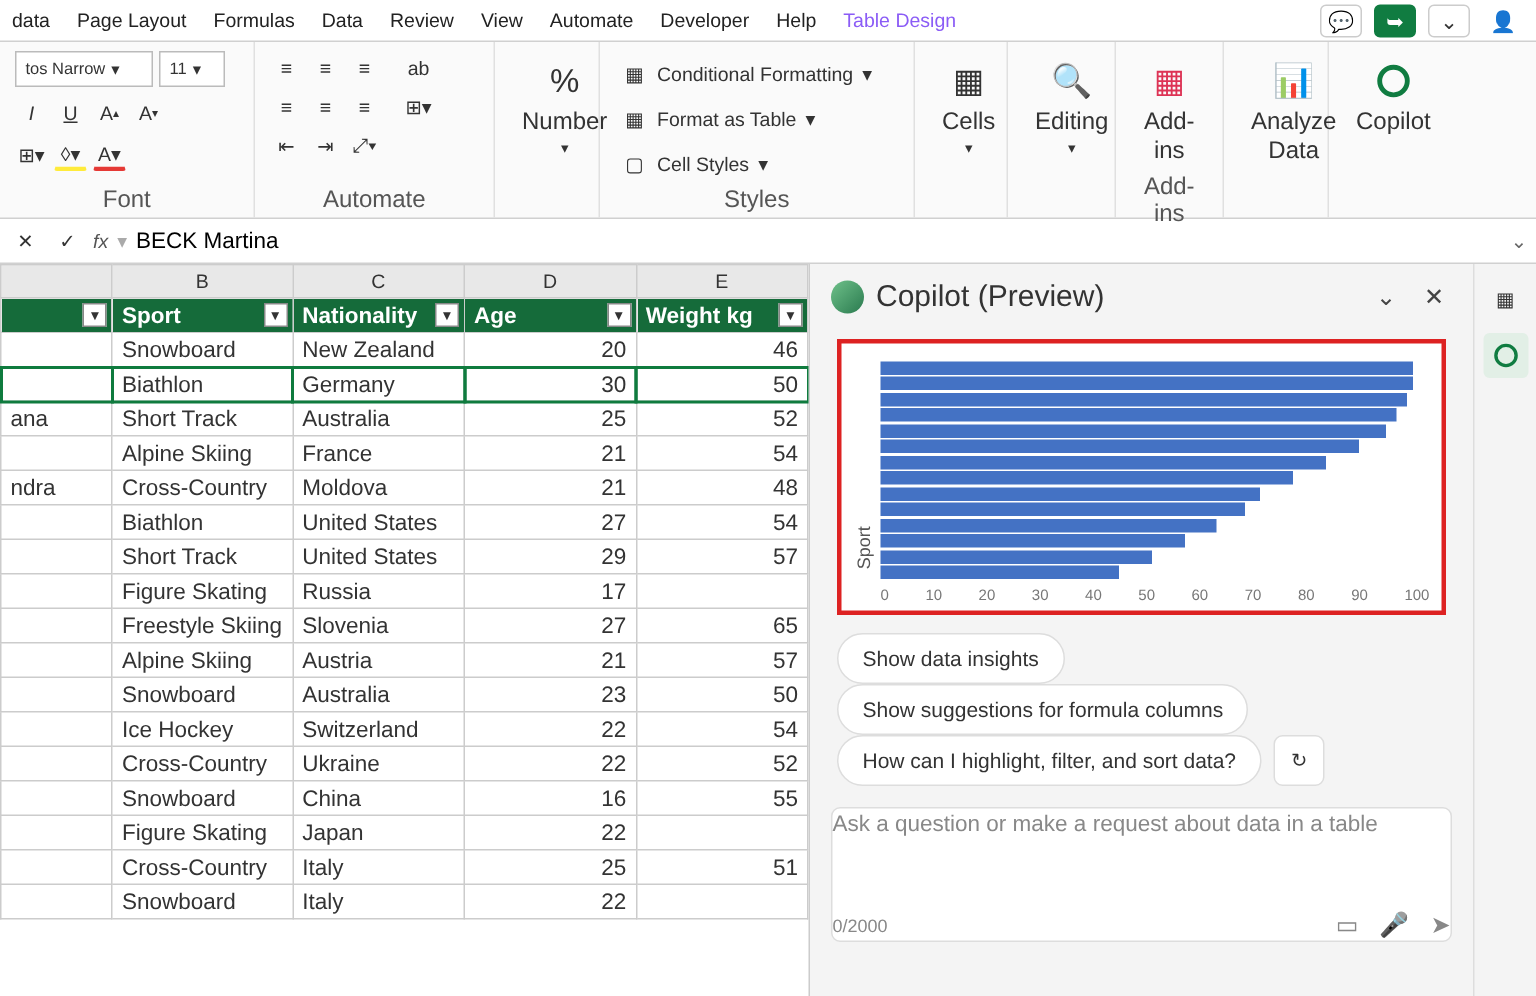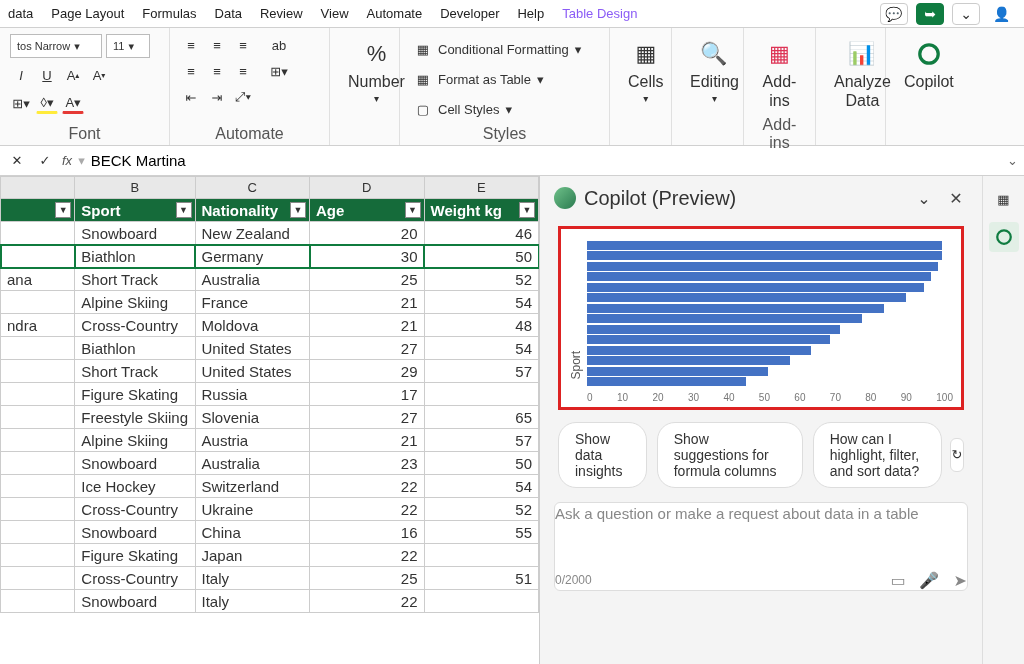--- a/index.html
+++ b/index.html
@@ -50,21 +50,21 @@
 .cp-head { display: flex; align-items: center; gap: 8px; padding: 10px 14px; font-size: 20px; }
 .cp-logo { width: 22px; height: 22px; border-radius: 50%; background: linear-gradient(135deg,#6fc18a,#2a7a4f); }
 .cp-head .spacer { flex: 1; }
 .cp-head .hicon { width: 24px; height: 24px; display: flex; align-items: center; justify-content: center; cursor: pointer; font-size: 16px; color: #444; }
 .chart-box { margin: 6px 18px 12px; border: 3px solid #d22; padding: 10px 8px 4px; background: #fff; position: relative; }
 .chart-inner { display: flex; }
 .ylab { writing-mode: vertical-rl; transform: rotate(180deg); font-size: 12px; color: #555; padding: 8px 0; }
 .bars { flex: 1; padding: 0 4px; }
 .bar { height: 9px; background: #4472c4; margin: 1.5px 0; }
 .xticks { display: flex; justify-content: space-between; font-size: 10px; color: #777; margin-top: 4px; padding-left: 18px; }
-.sugg { display: flex; flex-direction: row; align-items: flex-start; gap: 10px; padding: 0 18px; }
+.sugg { display: flex; flex-direction: column; align-items: flex-start; padding: 0 18px; }
 .pill { background: #fff; border: 1px solid #ddd; border-radius: 18px; padding: 8px 16px; font-size: 14px; color: #333; cursor: pointer; }
 .pill-row { display: flex; gap: 8px; align-items: center; }
 .refresh { width: 34px; height: 34px; border: 1px solid #ddd; border-radius: 6px; background: #fff; display: flex; align-items: center; justify-content: center; cursor: pointer; }
 .input-box { margin: 14px 14px 0; background: #fff; border: 1px solid #ddd; border-radius: 6px; }
 .input-box .ph { color: #888; font-size: 15px; line-height: 1.4; min-height: 42px; }
 .input-foot { display: flex; align-items: center; justify-content: space-between; margin-top: 26px; font-size: 12px; color: #888; }
 .input-foot .icons { display: flex; gap: 14px; font-size: 16px; }
 
 .rtail { width: 42px; background: #f4f4f4; border-left: 1px solid #ddd; display: flex; flex-direction: column; align-items: center; gap: 8px; padding-top: 8px; }
 .rtail .tico { width: 30px; height: 30px; border-radius: 4px; display: flex; align-items: center; justify-content: center; cursor: pointer; }

